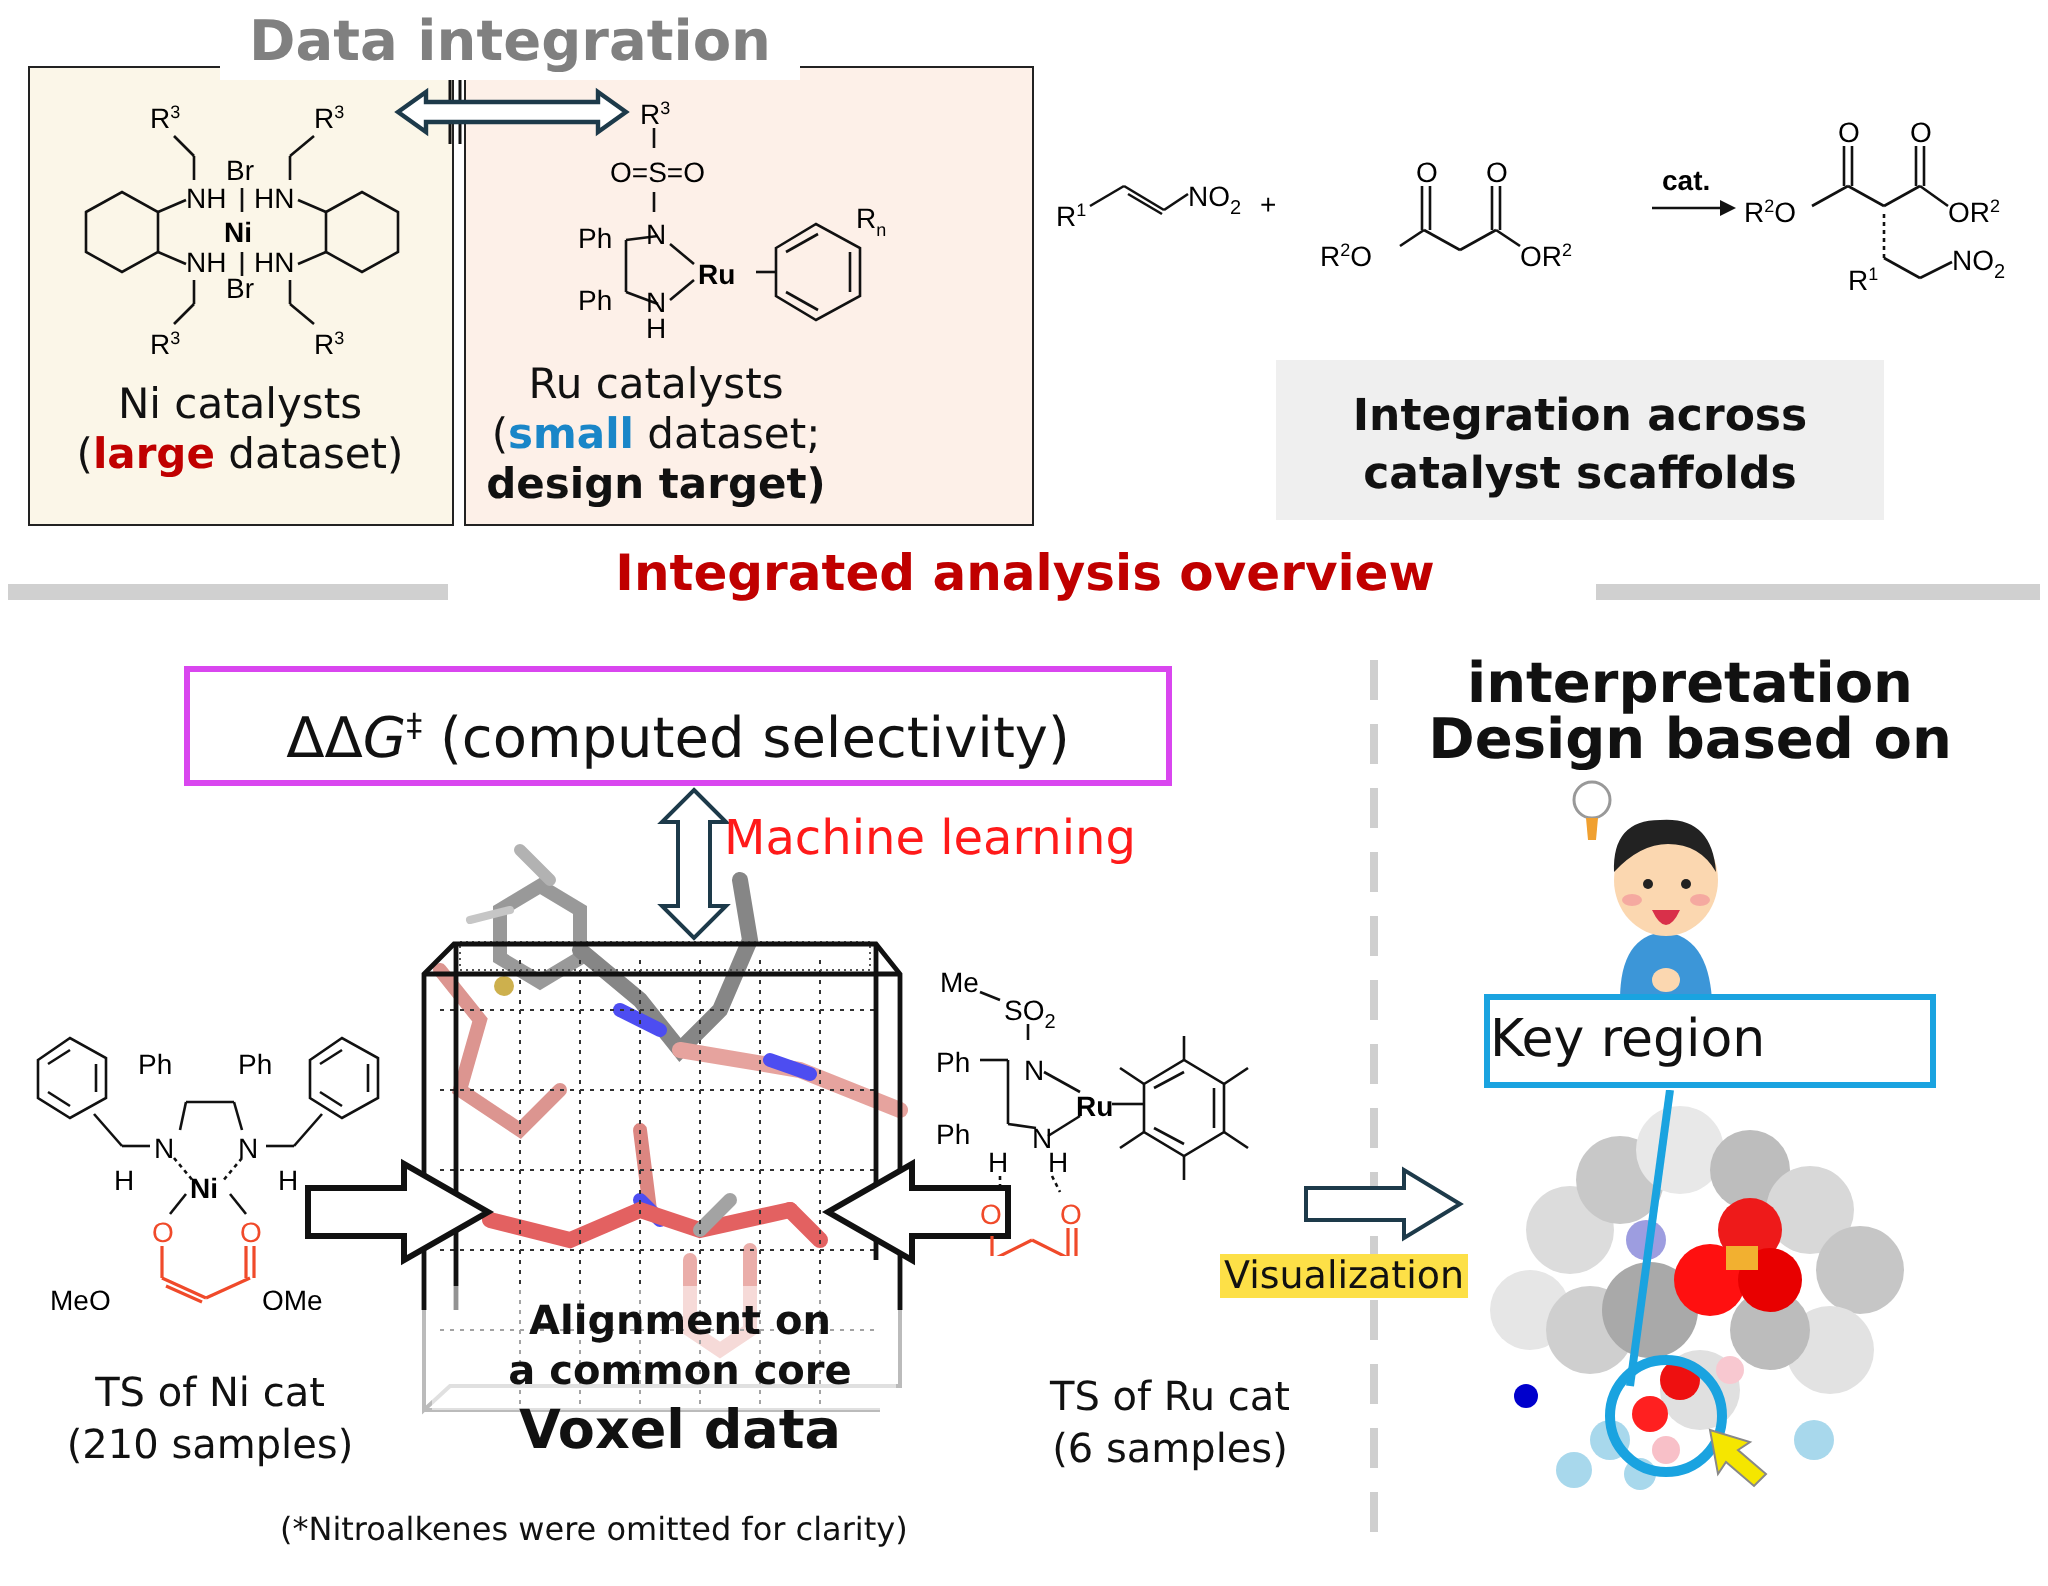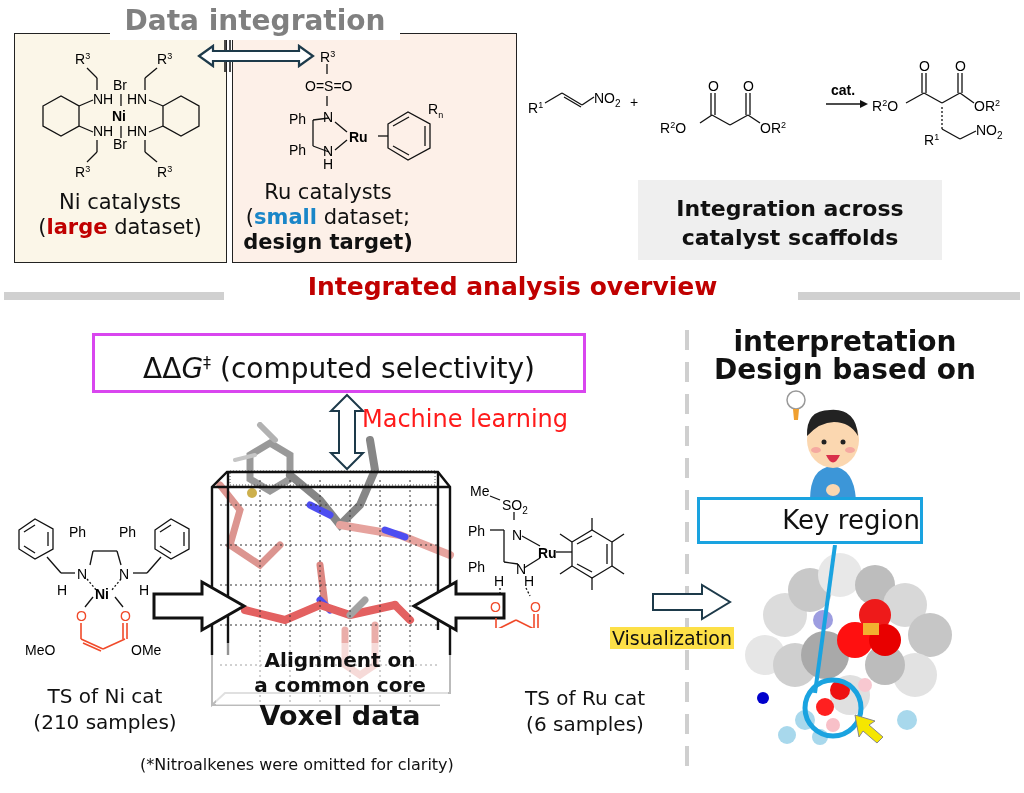--- a/index.html
+++ b/index.html
@@ -20,22 +20,22 @@
               font-weight:bold; font-size:22px; text-align:center; line-height:29px;
               padding-top:14px; box-sizing:border-box; }
   .divider { height:8px; background:#d0d0d0; }
   .section-title { left:240px; top:272px; width:545px; text-align:center;
                    font-weight:bold; font-size:25px; color:#c00000; }
   .ddg-box { left:92px; top:333px; width:494px; height:60px; border:3px solid #d946ef;
              box-sizing:border-box; background:#fff; font-size:28px; line-height:54px; text-align:center; }
   .ml-text { left:362px; top:405px; font-size:24px; color:#ff1a1a; }
   .design-title { left:700px; top:328px; width:290px; text-align:center; font-weight:bold;
                   font-size:28px; line-height:28px; }
-  .key-box { left:697px; top:497px; width:226px; height:47px; border:3px solid #1aa3e0;
-             box-sizing:border-box; background:#fff; font-size:26px; text-align:right; line-height:40px; }
+  .key-box { left:742px; top:497px; width:226px; height:47px; border:3px solid #1aa3e0;
+             box-sizing:border-box; background:#fff; font-size:26px; text-align:left; line-height:40px; }
   .vis-text { left:610px; top:627px; font-weight:normal; font-size:19px; background:#fde047; padding:0 2px; }
   .voxel-cap { left:230px; top:648px; width:220px; text-align:center; font-weight:bold; font-size:20px; line-height:25px; }
   .voxel-title { left:230px; top:700px; width:220px; text-align:center; font-weight:bold; font-size:27px; }
   .note { left:140px; top:755px; font-size:16px; }
   .ts-cap { font-size:20px; text-align:center; line-height:26px; }
   .vdash { left:685px; top:330px; width:4px; height:440px;
            background:repeating-linear-gradient(to bottom,#cfcfcf 0 20px,transparent 20px 32px); }
 </style>
 </head>
 <body>

